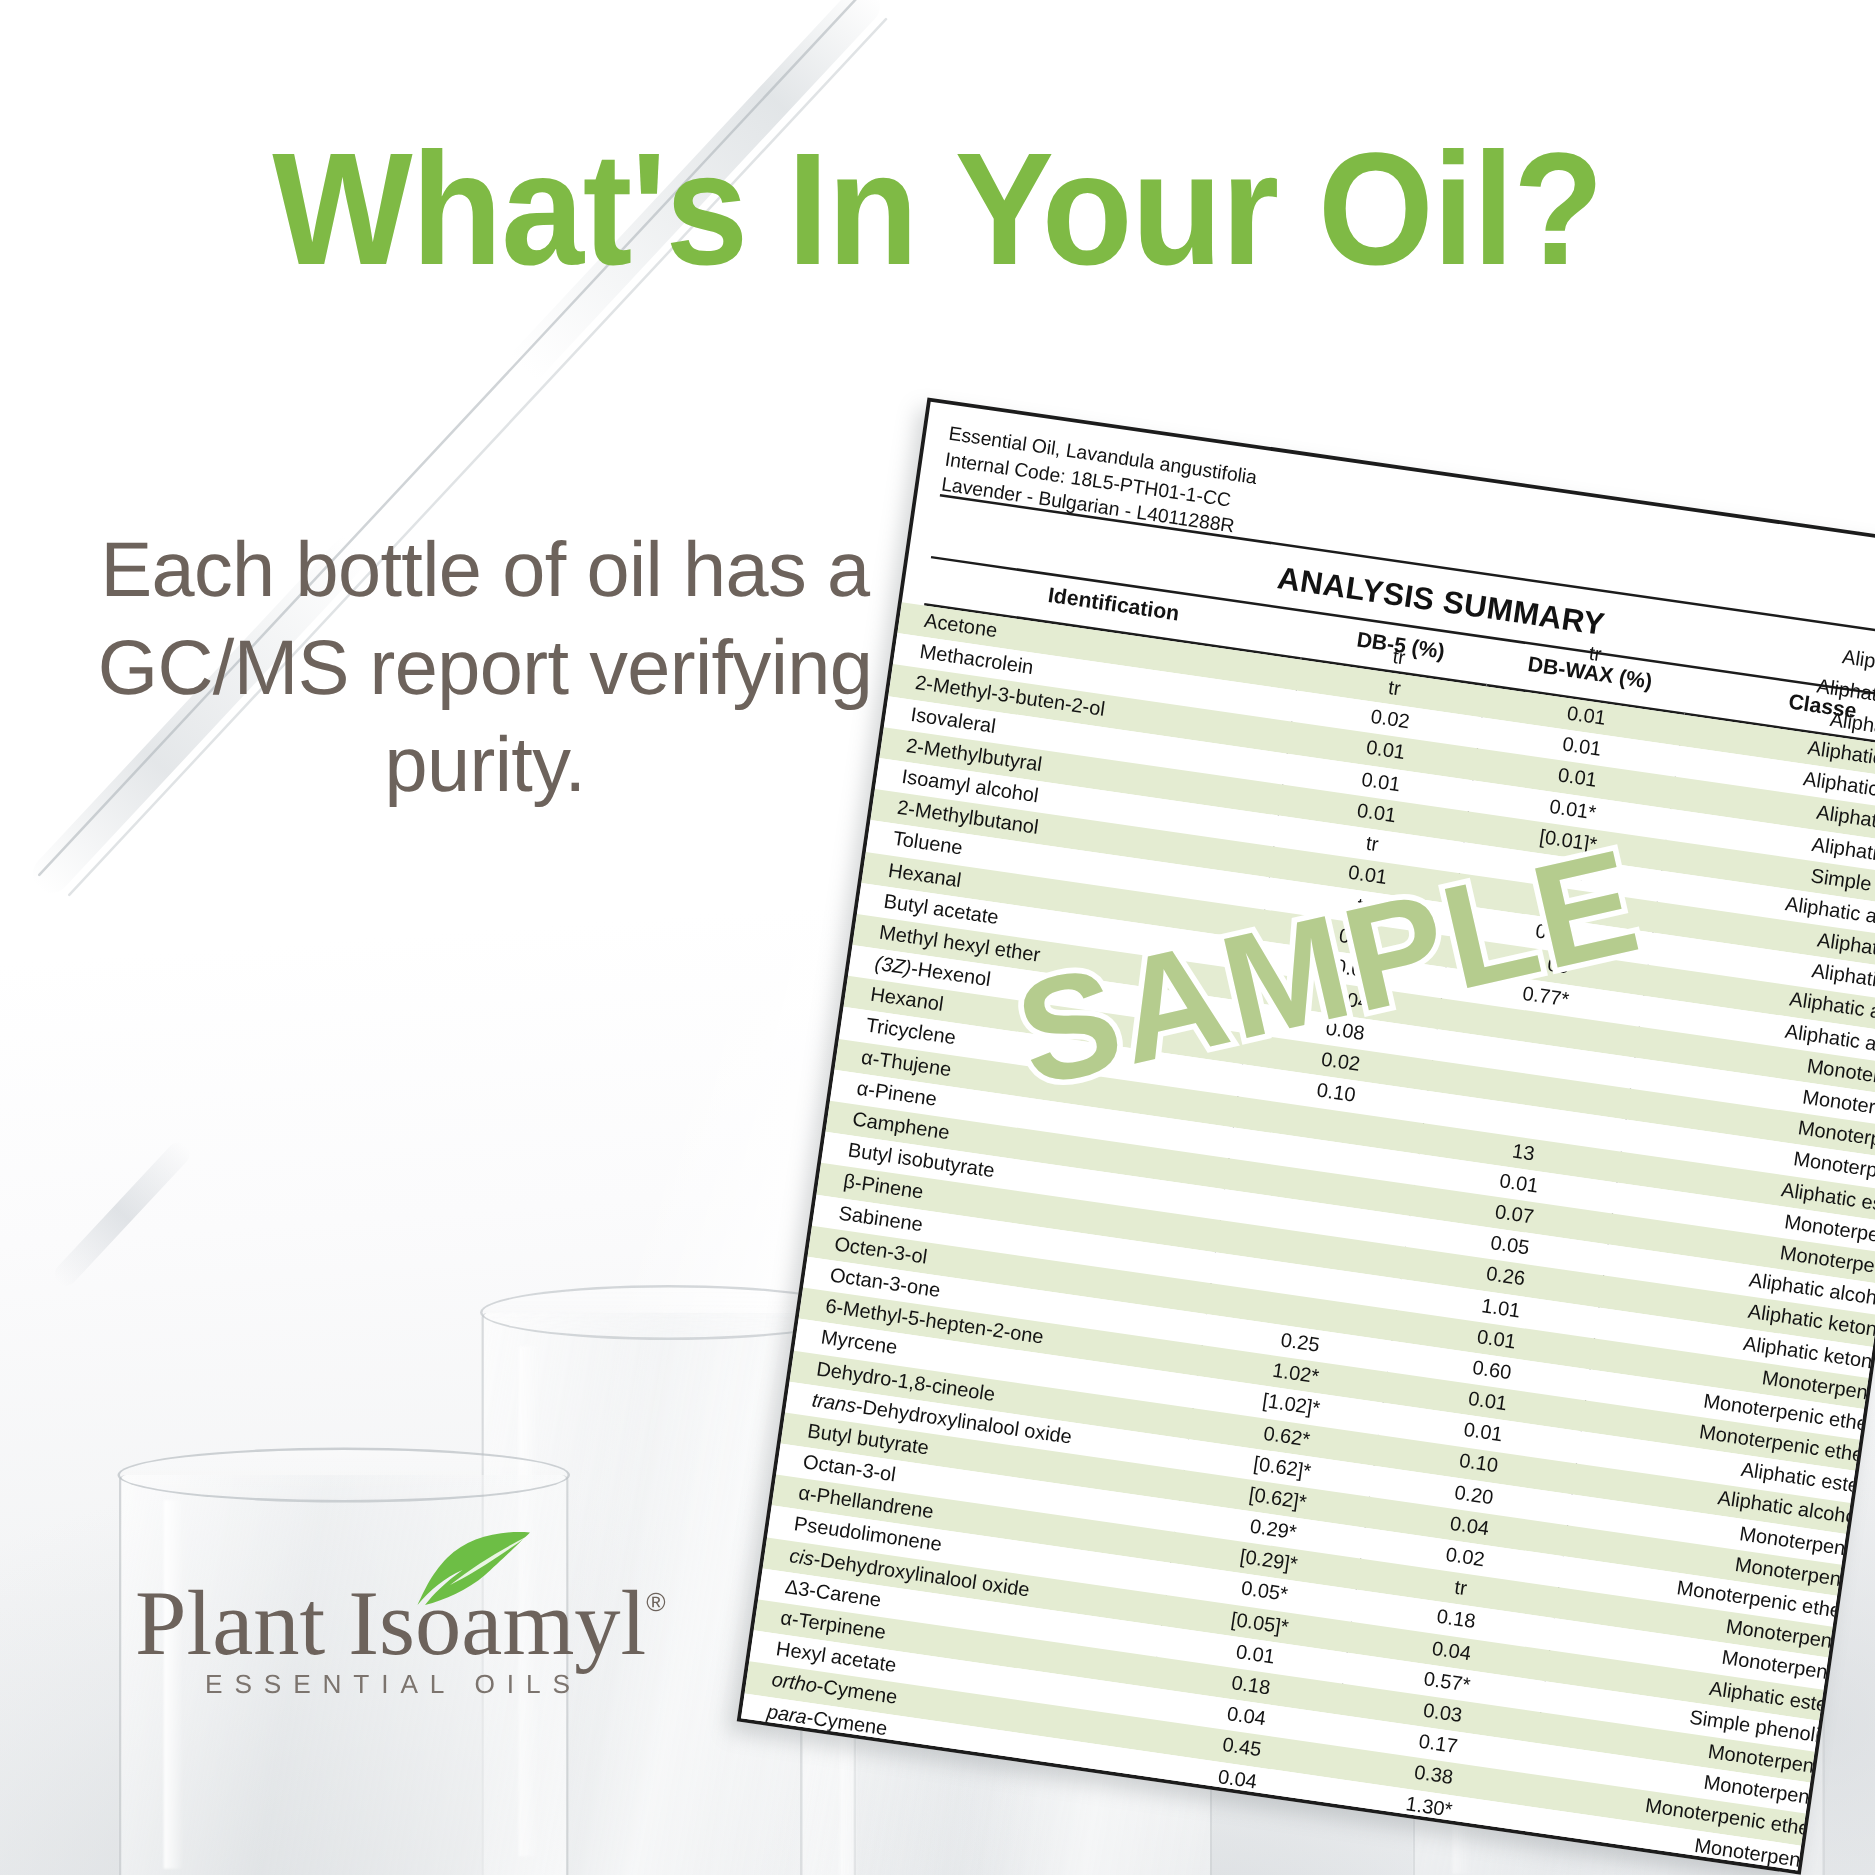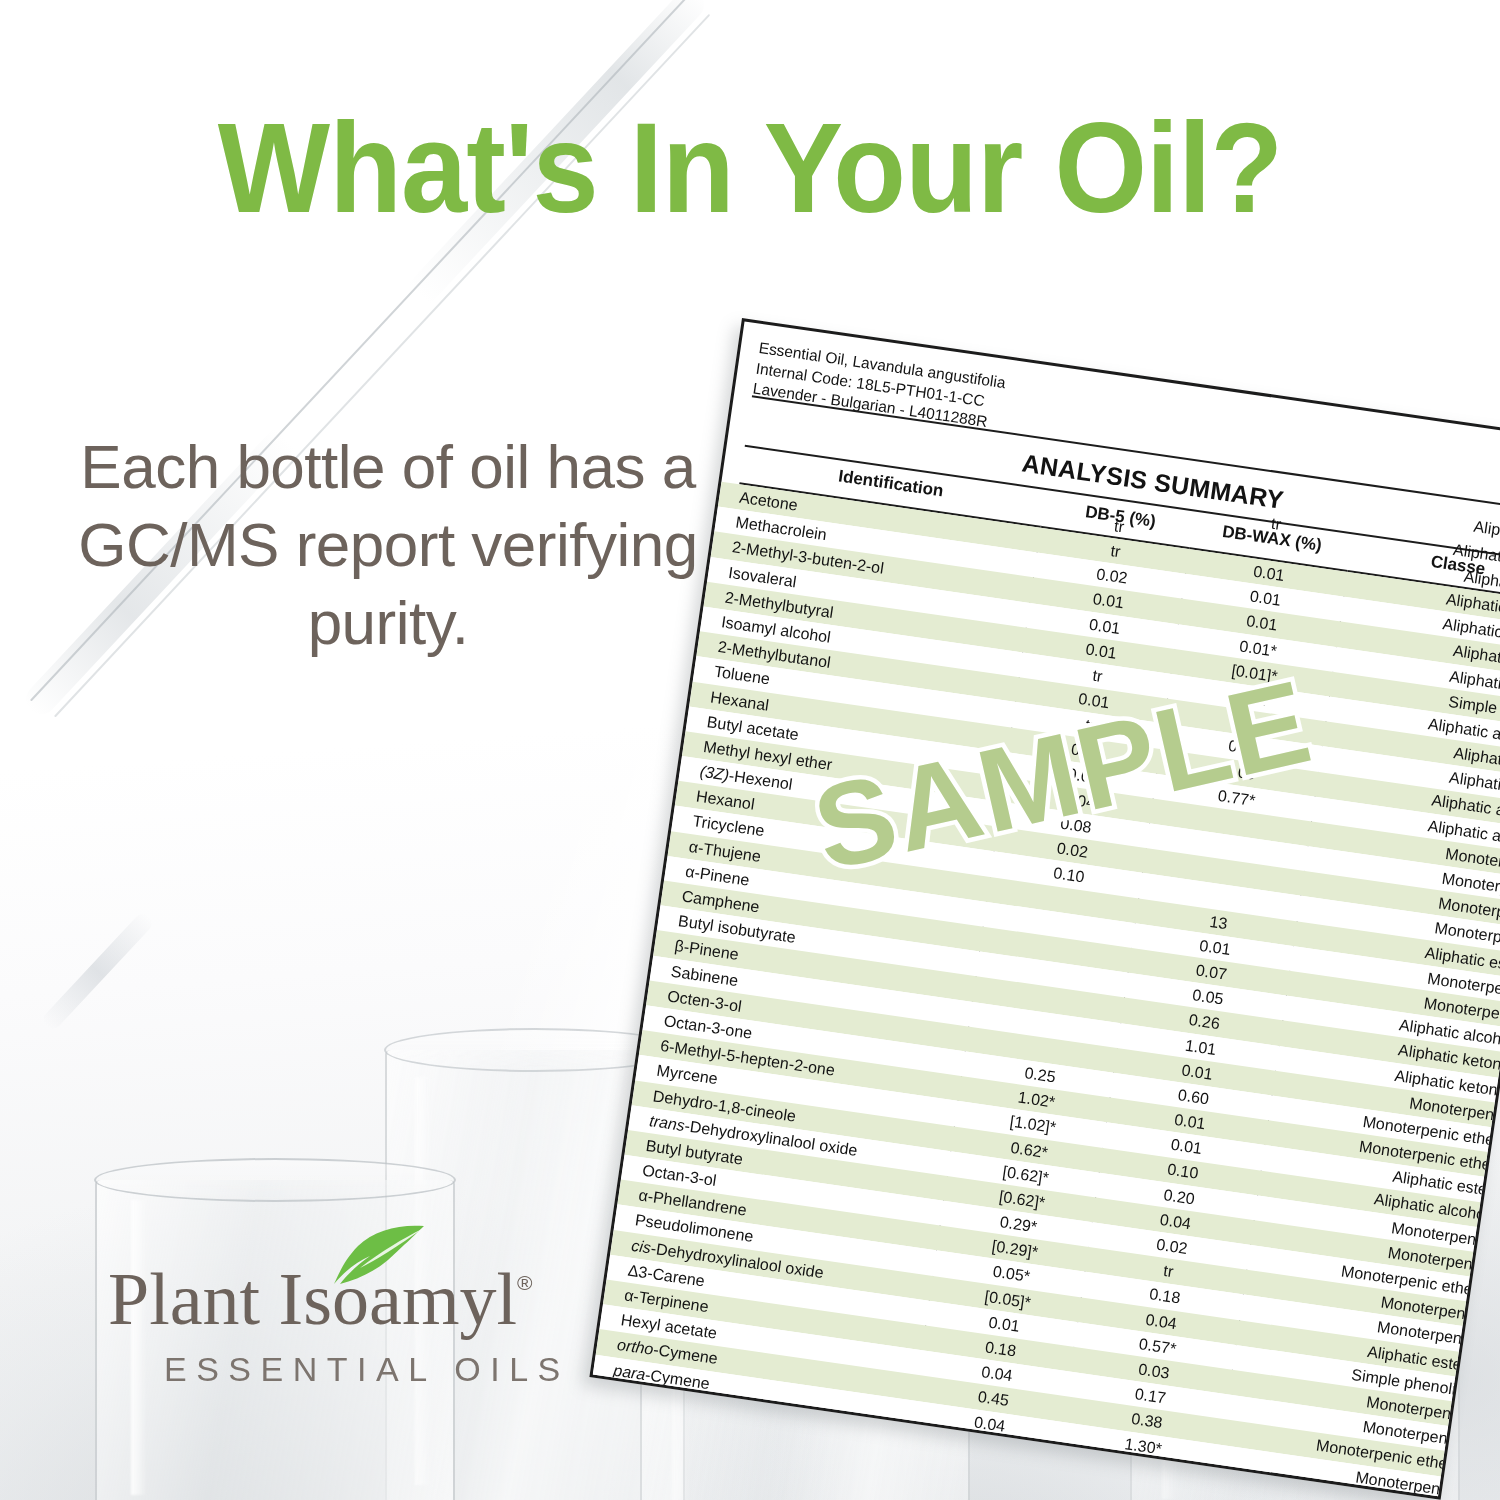--- a/index.html
+++ b/index.html
@@ -97,21 +97,21 @@
     font-weight: 700;
     font-size: 128px;
     letter-spacing: -1px;
     line-height: 1;
     transform: scaleX(0.93);
   }
 
   
   #subhead {
     position: absolute;
-    left: 58px; top: 428px;
+    left: 58px; top: 418px;
     width: 660px;
     text-align: center;
     color: #6d635c;
     font-family: "Liberation Sans", sans-serif;
     font-weight: 400;
     font-size: 62px;
     line-height: 1.26;
     letter-spacing: -0.5px;
   }
 
@@ -125,24 +125,23 @@
     letter-spacing: 0px;
     line-height: 1;
     white-space: nowrap;
   }
   #logo-word .reg {
     font-family: "Liberation Sans", sans-serif;
     font-size: 21px;
     vertical-align: 34px;
   }
   #logo-sub {
-    margin-top: 14px;
     margin-left: 56px;
     font-family: "Liberation Sans", sans-serif;
-    font-size: 34px;
+    font-size: 21px;
     letter-spacing: 9.5px;
     color: #7c746e;
     white-space: nowrap;
   }
 
   
   #sheet-wrap {
     position: absolute;
     left: 742px;
     top: 318px;

